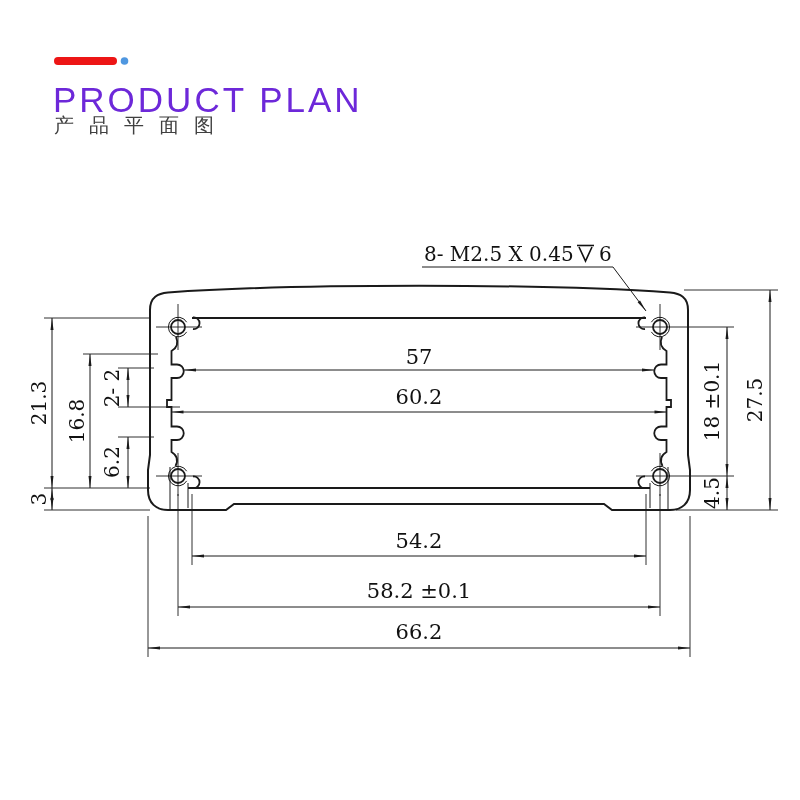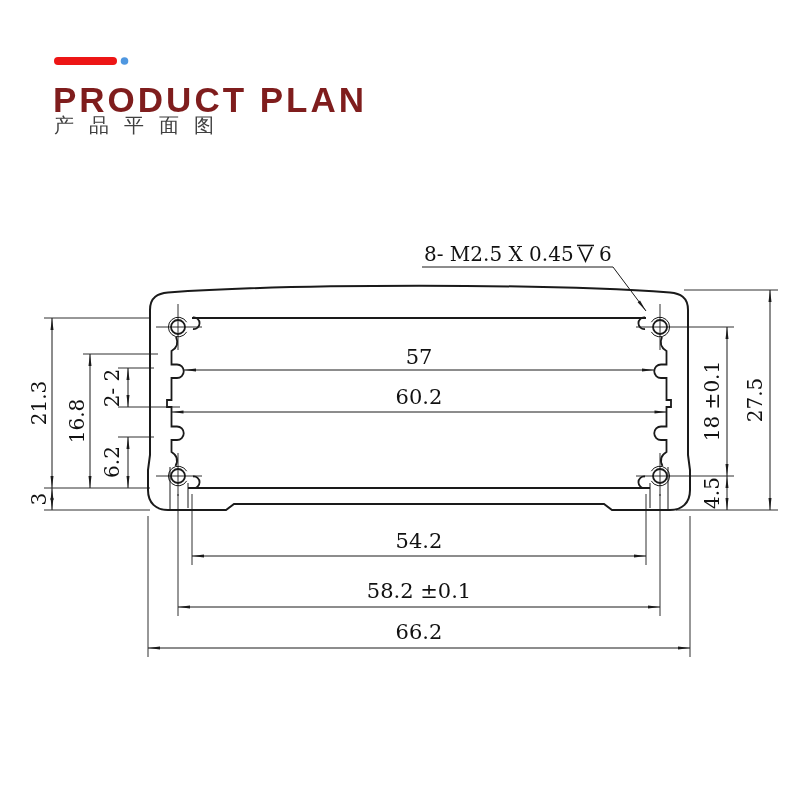--- a/index.html
+++ b/index.html
@@ -1,21 +1,21 @@
 <!DOCTYPE html>
 <html><head>
 <meta charset="utf-8">
 <style>
   html,body{margin:0;padding:0;background:#ffffff;}
   #page{position:relative;width:800px;height:800px;background:#ffffff;overflow:hidden;
         font-family:"Liberation Sans","DejaVu Sans",sans-serif;}
   .hdr{position:absolute;left:54px;top:0;}
   .accent{position:absolute;left:54px;top:55px;}
-  .title-en{position:absolute;left:53px;top:80px;font-size:35px;font-weight:700;
-            letter-spacing:3px;color:#7f1d1d;white-space:nowrap;}
+  .title-en{position:absolute;left:53px;top:80px;font-size:35px;font-weight:400;
+            letter-spacing:3px;color:#6d28d9;white-space:nowrap;}
   .title-zh{position:absolute;left:54px;top:112px;font-size:20px;font-weight:400;
             letter-spacing:15px;color:#404040;white-space:nowrap;}
   svg.draw{position:absolute;left:0;top:0;}
   text.dim{font-family:"DejaVu Serif","Liberation Serif",serif;font-size:21px;fill:#111;}
   text.dimv{font-family:"DejaVu Serif","Liberation Serif",serif;font-size:20px;fill:#111;}
   text.callout{font-family:"DejaVu Serif","Liberation Serif",serif;font-size:20px;fill:#111;}
 </style>
 </head>
 <body>
 

